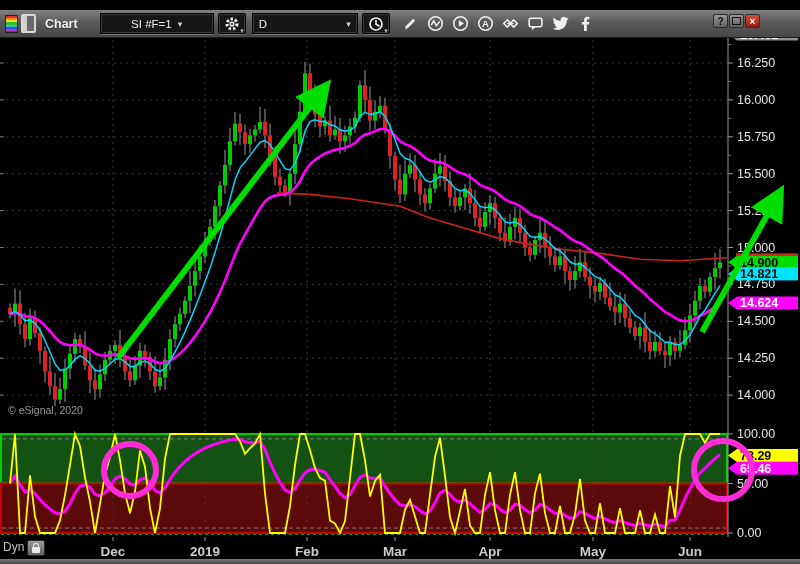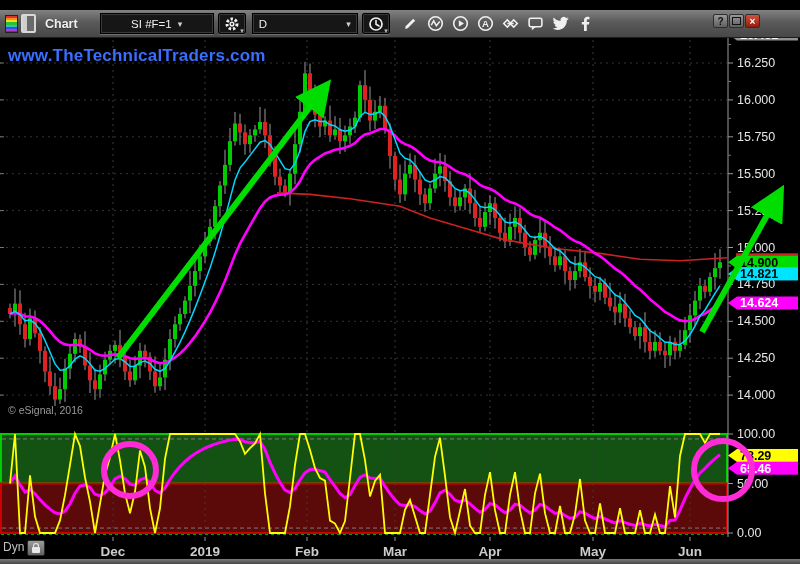--- a/index.html
+++ b/index.html
@@ -454,22 +454,21 @@
         <text x="395" y="556" fill="#cccccc" font-size="13.5" font-weight="bold" text-anchor="middle">Mar</text>
         <line x1="490" y1="537" x2="490" y2="541" stroke="#999"></line>
         <text x="490" y="556" fill="#cccccc" font-size="13.5" font-weight="bold" text-anchor="middle">Apr</text>
         <line x1="593" y1="537" x2="593" y2="541" stroke="#999"></line>
         <text x="593" y="556" fill="#cccccc" font-size="13.5" font-weight="bold" text-anchor="middle">May</text>
         <line x1="690" y1="537" x2="690" y2="541" stroke="#999"></line>
         <text x="690" y="556" fill="#cccccc" font-size="13.5" font-weight="bold" text-anchor="middle">Jun</text>
       </g>
     </svg>
 
-  <div class="watermark">www.TheTechnicalTraders.com</div>
-  <div class="copyright">© eSignal, 2016</div>
+  <div class="copyright">© eSignal, 2020</div>
 
   <div class="dyn-block">
     <span class="dyn-label">Dyn</span>
     <button class="lock-btn">
       <span class="lock"></span>
     </button>
   </div>
 
   <svg id="anno-svg" width="800" height="564">
       <defs>

